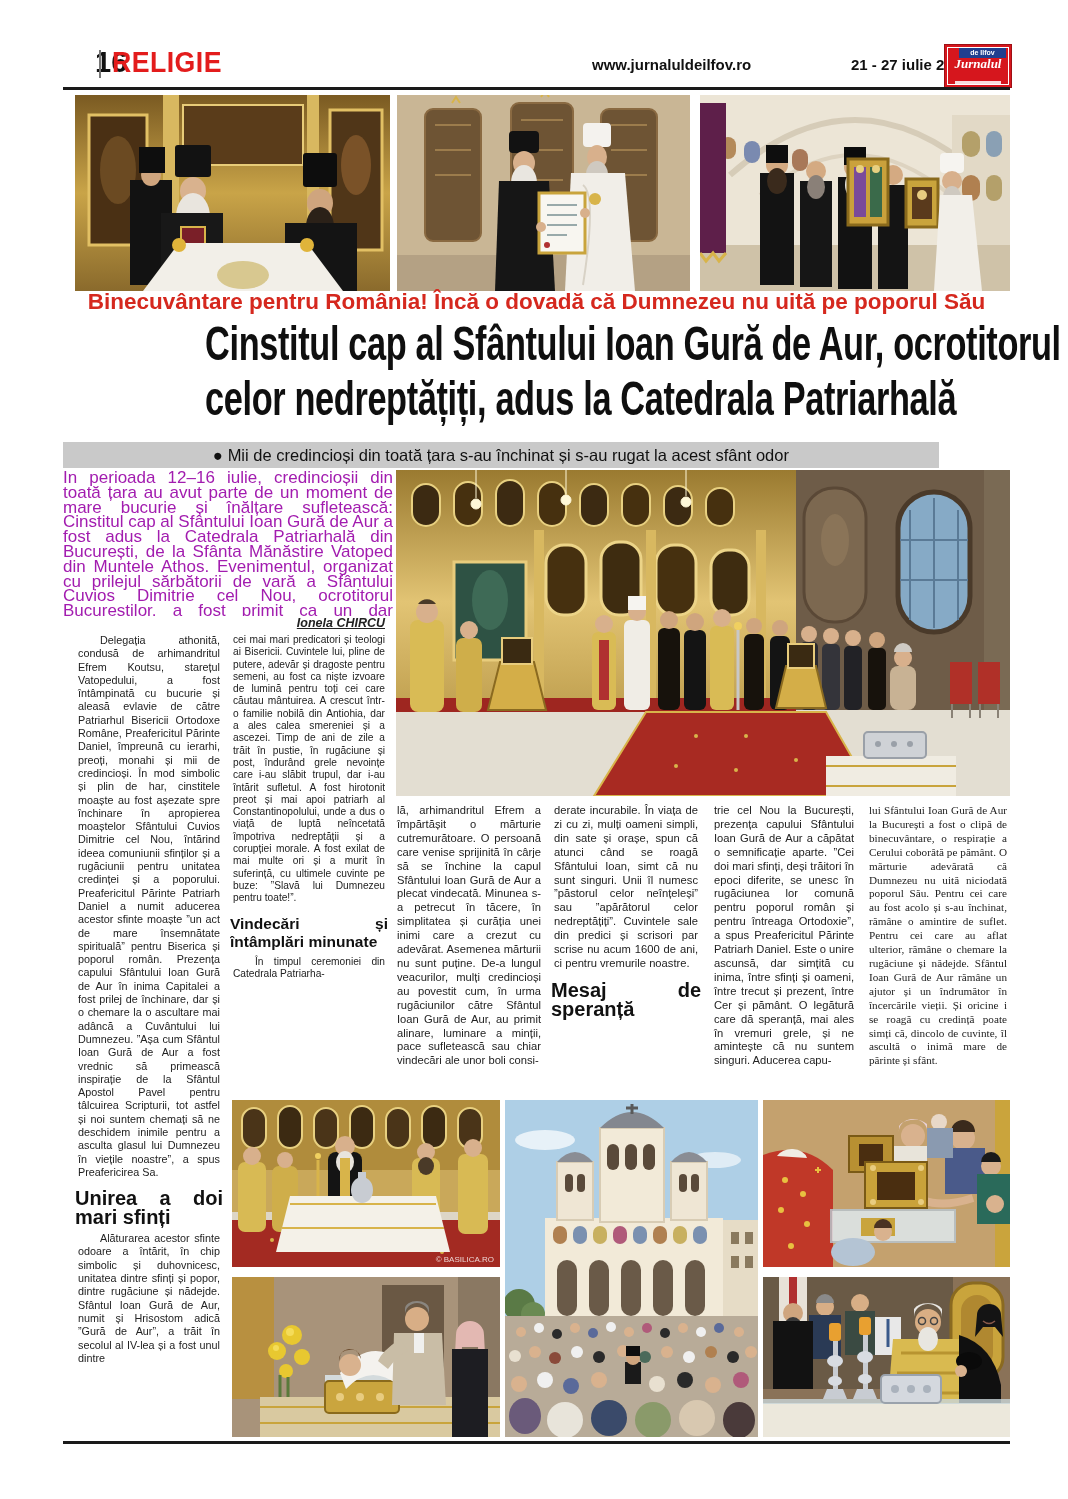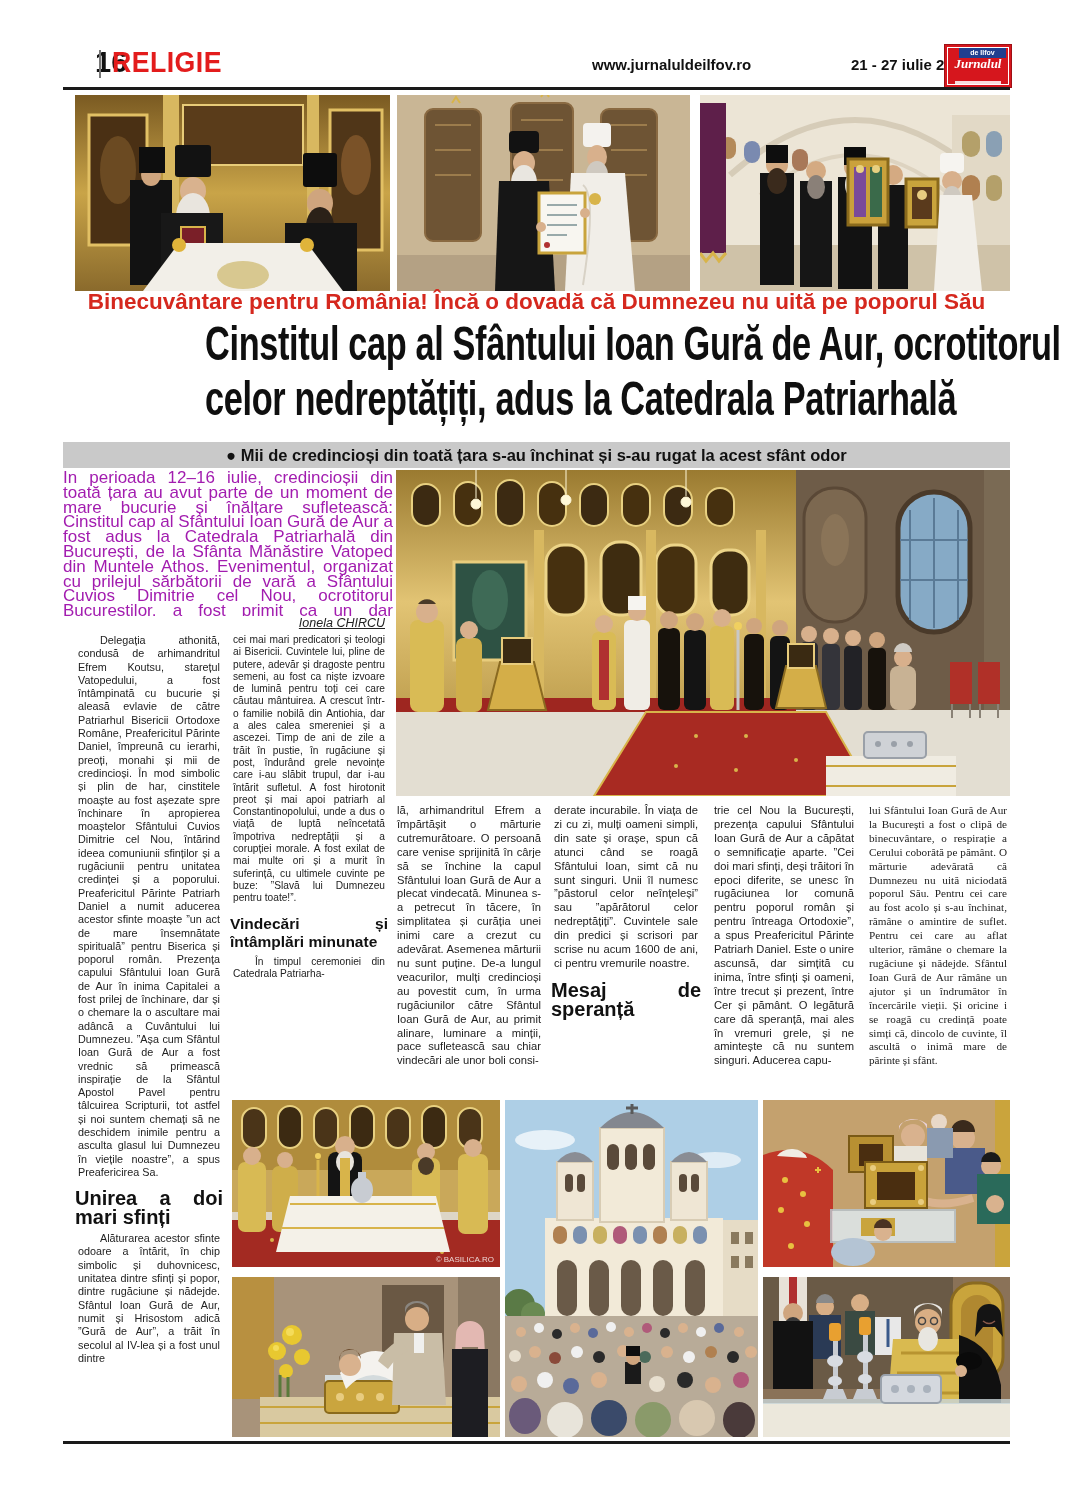--- a/index.html
+++ b/index.html
@@ -19,24 +19,24 @@
   #logo .foot{position:absolute;bottom:3px;left:10px;right:10px;height:3px;background:rgba(255,255,255,.85);}
   .rule{left:63px;width:947px;height:3px;background:#1a1a1a;}
   
   .photo{overflow:hidden;background:#cfc6b4;text-align:right;}
   .photo svg{display:block;width:100%;height:100%;}
   
   #kicker{left:63px;top:289px;width:947px;text-align:center;font-size:22.5px;font-weight:bold;color:#d5281e;}
   #headline{left:63px;top:316px;width:947px;text-align:center;color:#0f0f0f;}
   #headline .hl{font-size:49px;font-weight:bold;line-height:55px;white-space:nowrap;transform:scaleX(.70);transform-origin:center;letter-spacing:-.5px;}
   
-  #standfirst{left:63px;top:442px;width:947px;height:26px;background:#c9c9c9;text-align:center;font-size:16.5px;font-weight:bold;color:#111;line-height:26px;}
+  #standfirst{left:63px;top:442px;width:876px;height:26px;background:#c9c9c9;text-align:center;font-size:16.5px;font-weight:normal;color:#111;line-height:26px;}
   
   #lead{left:63px;top:471px;width:330px;height:145px;font-size:17px;line-height:14.8px;text-align:justify;color:#a21caf;overflow:hidden;}
-  #byline{left:63px;top:616px;width:322px;text-align:right;font-size:12.5px;font-weight:normal;font-style:italic;text-decoration:underline;color:#222;}
+  #byline{left:63px;top:616px;width:322px;text-align:right;font-size:12.5px;font-weight:bold;font-style:italic;text-decoration:underline;color:#222;}
   
   .col{text-align:justify;color:#222;overflow:hidden;}
   .col p{margin:3px;}
   .col p.ind{text-indent:22px;}
   .col h3{margin:10px 0 5px 0;font-size:20px;line-height:19px;color:#111;}
   .col-a{left:75px;top:631px;width:148px;height:806px;font-size:10.8px;line-height:13.3px;}
   .col-b{left:230px;top:631px;width:158px;height:466px;font-size:10.2px;line-height:12.3px;}
   .col-b h3{font-size:15.5px;line-height:18px;}
   .col-cf{font-size:11.2px;line-height:13.9px;}
   .col-c{left:394px;top:801px;width:150px;height:290px;}

